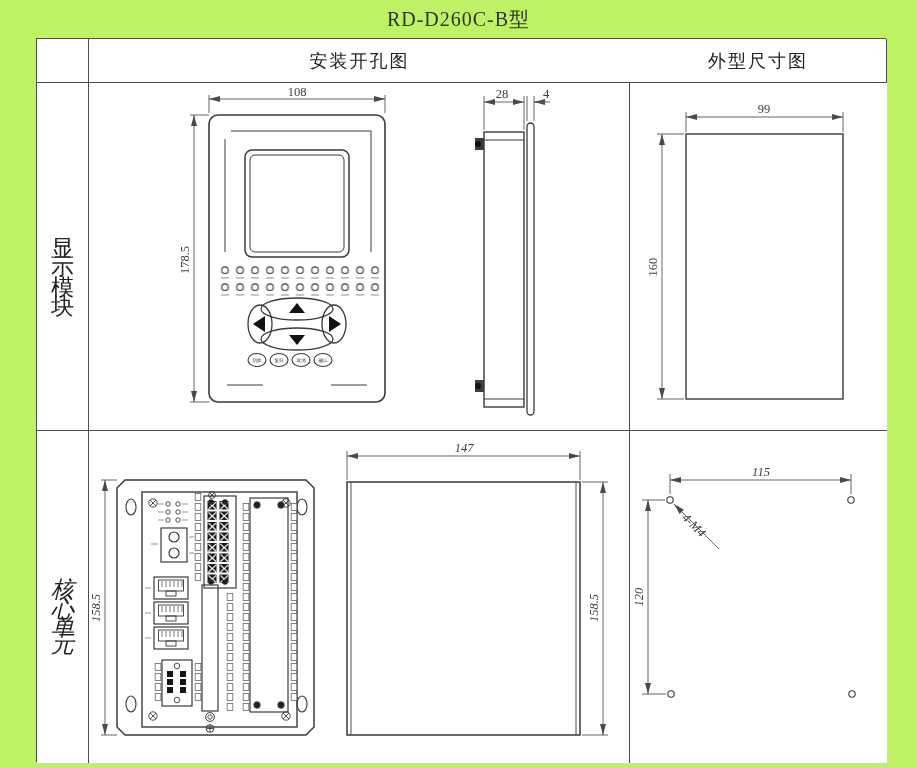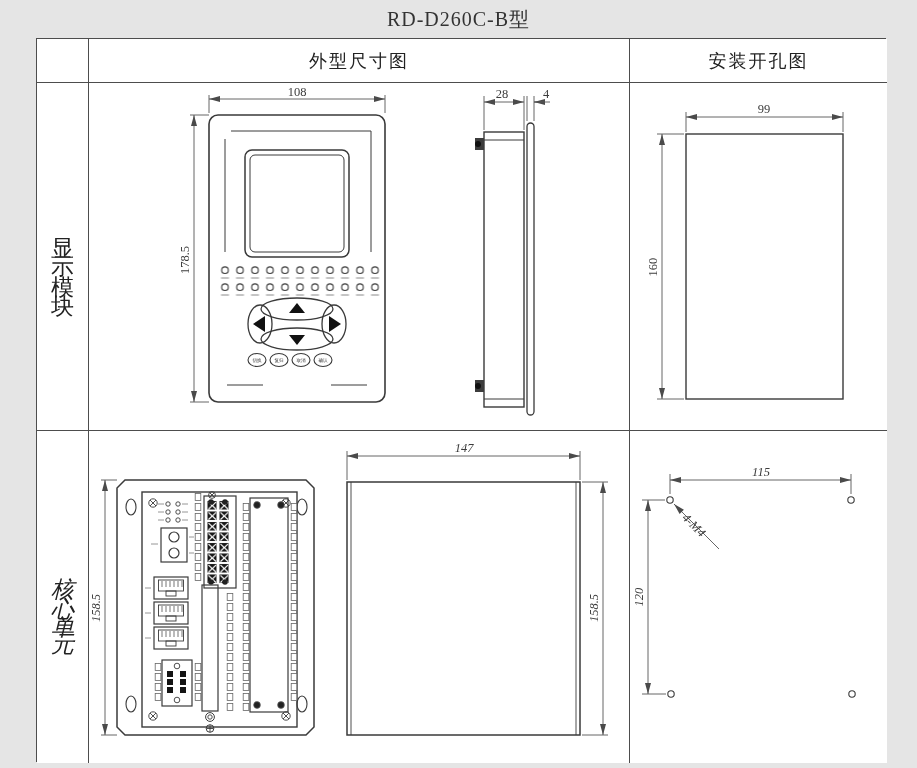--- a/index.html
+++ b/index.html
@@ -1,16 +1,16 @@
 <!DOCTYPE html>
 <html><head>
 <meta charset="utf-8">
 <style>
   html,body{margin:0;padding:0;background:#fff;}
-  .page{position:relative;width:917px;height:768px;background:#e5e5e5;overflow:hidden;
+  .page{position:relative;width:917px;height:768px;background:#bef264;overflow:hidden;
         font-family:"Liberation Serif","DejaVu Serif",serif;color:#2f2f2f;}
   .title{position:absolute;left:0;top:6px;width:917px;text-align:center;
          font-size:20px;letter-spacing:1px;color:#333;}
   .spec-table{position:absolute;left:36px;top:38px;width:850px;height:724px;
               display:grid;grid-template-columns:52px 541px 257px;
               grid-template-rows:44px 348px 332px;
               border:1px solid #4d4d4d;box-sizing:border-box;}
   .cell{border-right:1px solid #4d4d4d;border-bottom:1px solid #4d4d4d;
         box-sizing:border-box;display:flex;align-items:center;justify-content:center;
         overflow:hidden;background:#fff;}
@@ -60,22 +60,22 @@
     </pattern>
   </defs>
 </svg>
 
 <div class="page">
   <div class="title">RD-D260C-B型</div>
 
   <div class="spec-table">
 
     <div class="cell"></div>
+    <div class="cell head last-col">安装开孔图</div>
     <div class="cell head">外型尺寸图</div>
-    <div class="cell head last-col">安装开孔图</div>
 
     <div class="cell">
       <span class="vtext">显示模块</span>
     </div>
 
     <div class="cell">
       <svg width="539" height="346" viewBox="0 0 539 346">
 
         <g>
           <rect class="obj" x="119" y="31" width="176" height="287" rx="9" stroke-width="1.6"></rect>

